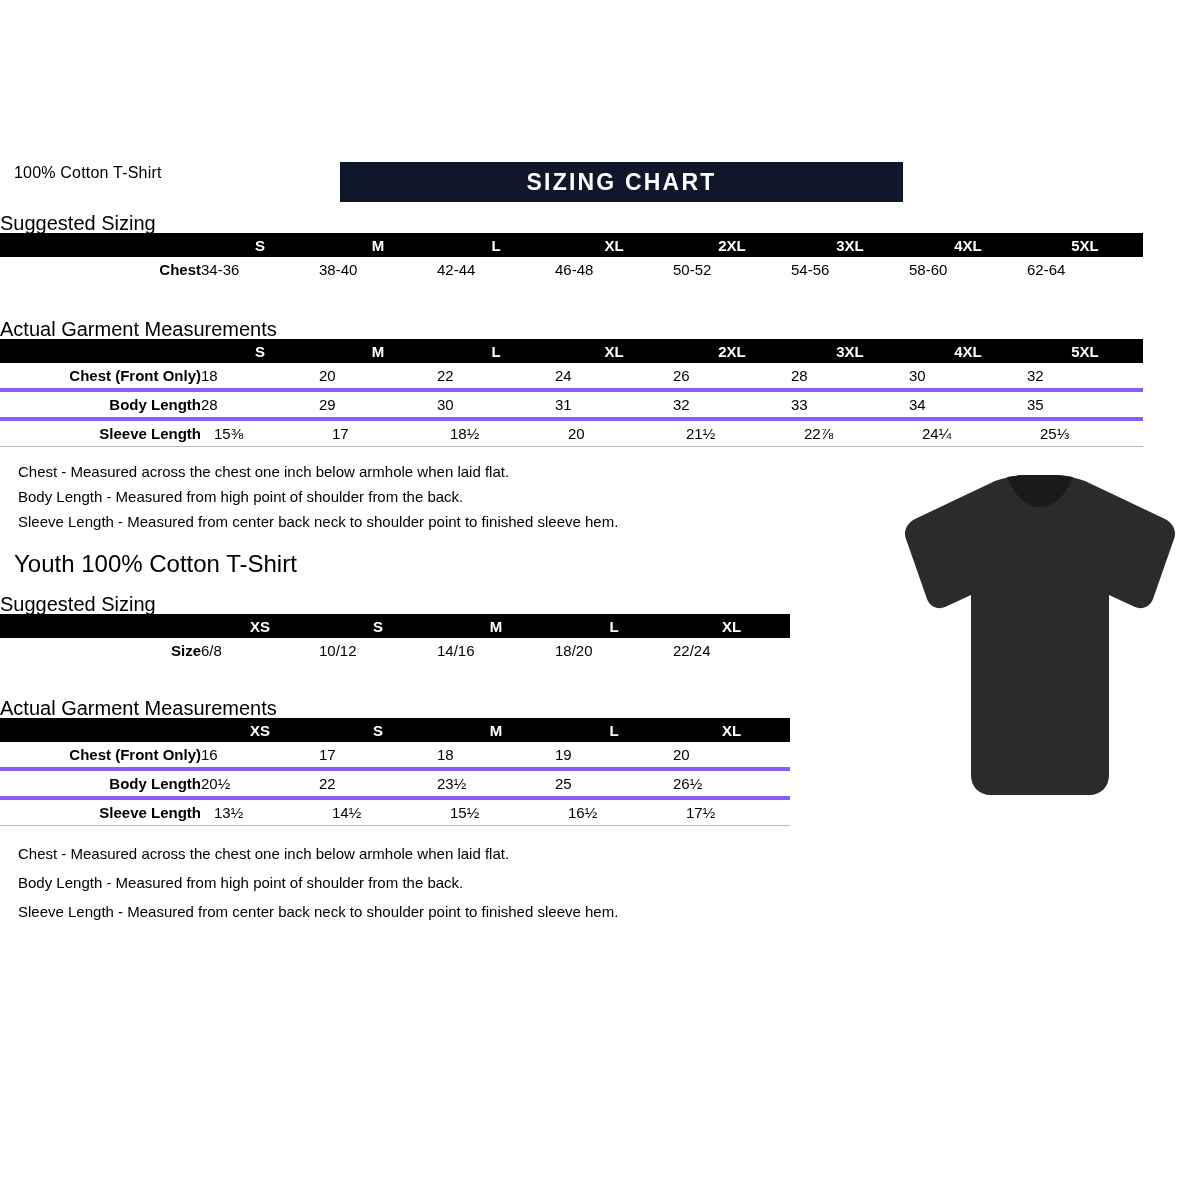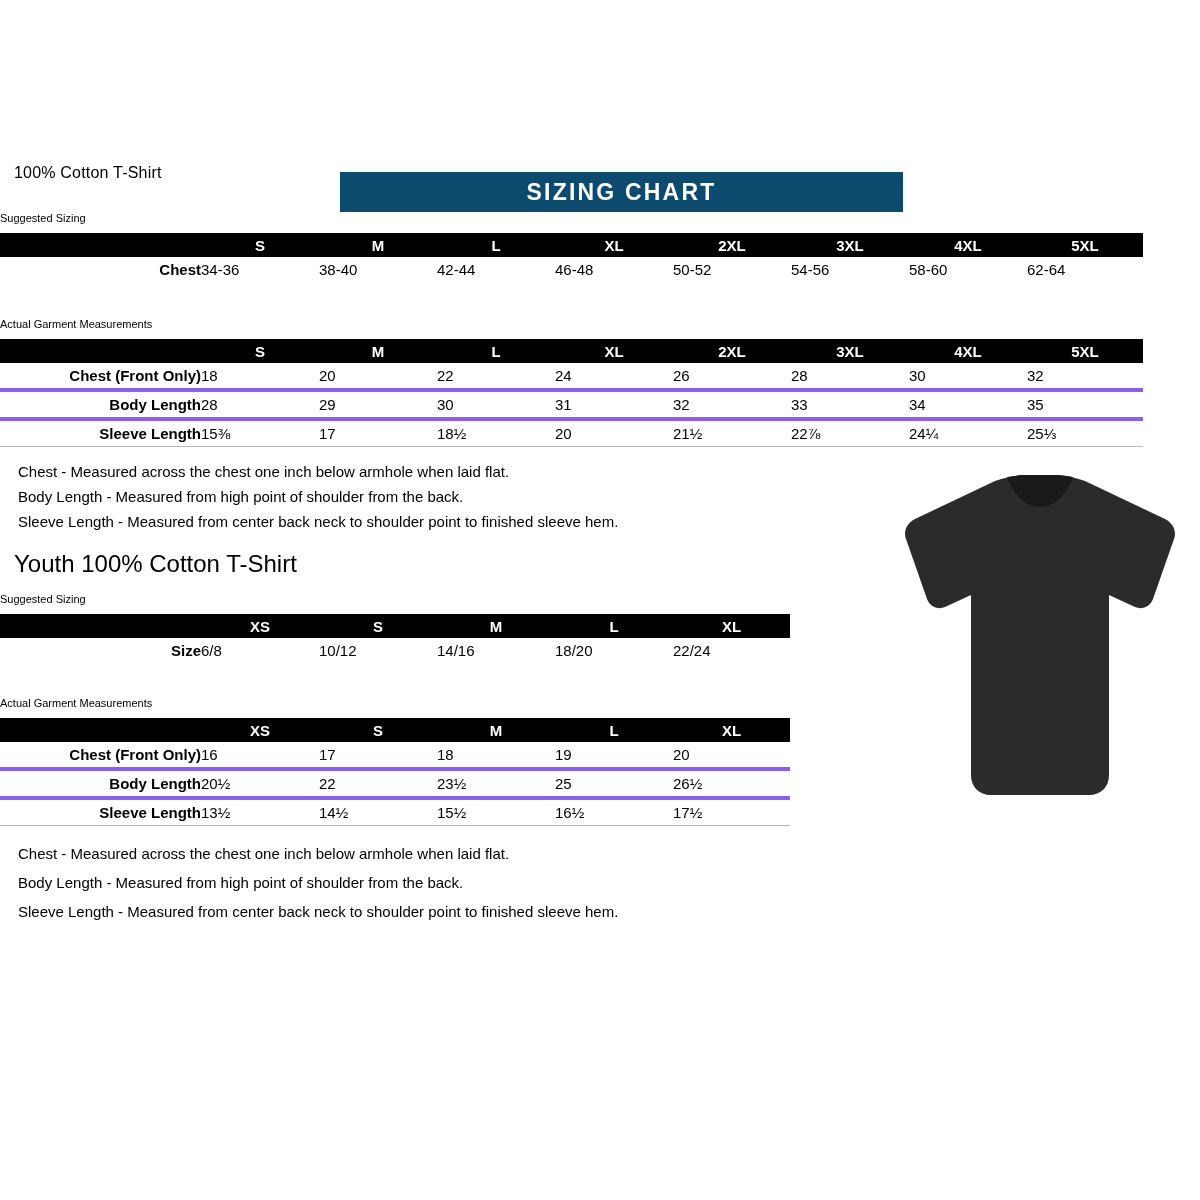--- a/index.html
+++ b/index.html
@@ -28,39 +28,39 @@
     left: 14px;
     top: 164px;
     font-size: 16px;
     font-weight: 400;
     letter-spacing: 0.2px;
     white-space: nowrap;
   }
   .sizing-chart-band {
     position: absolute;
     left: 340px;
-    top: 172px;
+    top: 162px;
     width: 563px;
     height: 40px;
-    background: #0c4a6e;
+    background: #0f172a;
   }
   .sizing-chart-band .label {
     position: absolute;
     left: 0; right: 0;
     top: 7px;
     text-align: center;
     color: #ffffff;
     font-size: 23px;
     font-weight: bold;
     letter-spacing: 2.2px;
   }
 
   .sub-label {
     position: absolute;
-    font-size: 11px;
+    font-size: 20px;
     color: #000;
     white-space: nowrap;
   }
 
   
   table.sz {
     position: absolute;
     border-collapse: collapse;
     table-layout: fixed;
   }
@@ -89,20 +89,21 @@
   table.sz tbody td.rowlabel {
     text-align: right;
     font-weight: bold;
     padding-left: 4px;
   }
   table.sz tbody tr.ruled td {
     border-bottom: 4px solid #8b5cf6;
   }
   table.sz tbody tr.ruled-last td {
     border-bottom: 1px solid #b9b9b9;
+    padding-left: 13px;
   }
 
   
   .note {
     position: absolute;
     font-size: 15px;
     color: #000;
     white-space: nowrap;
   }
 

